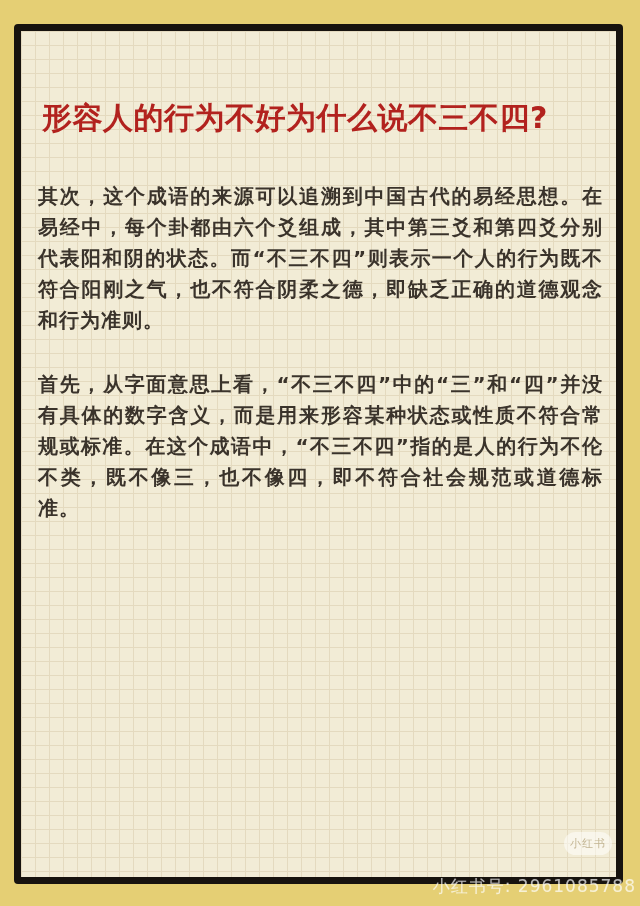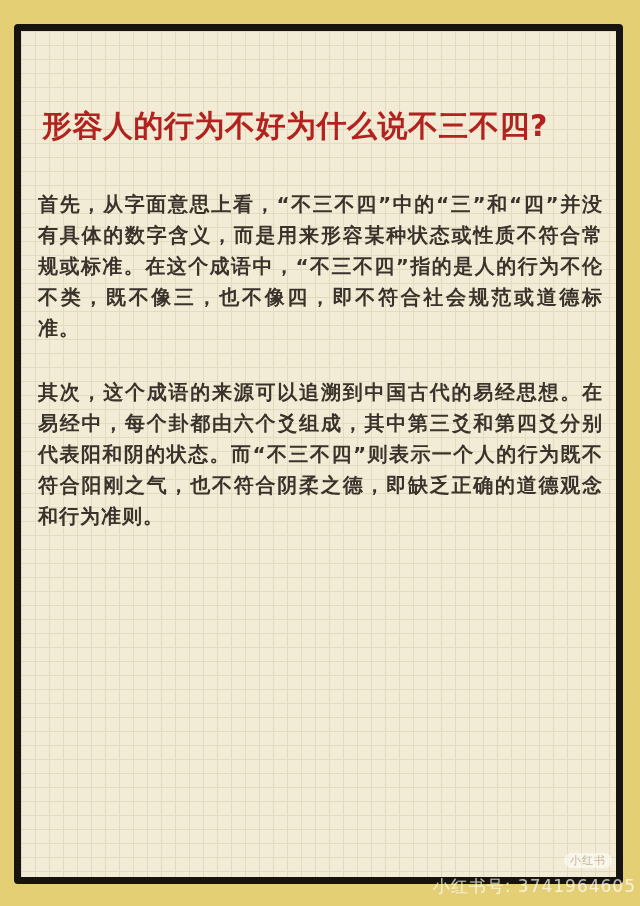--- a/index.html
+++ b/index.html
@@ -23,62 +23,62 @@
     border:7px solid var(--border);
     border-radius:4px;
     background-color:var(--card-bg);
     background-image:
       linear-gradient(var(--grid-line) 1px,transparent 1px),
       linear-gradient(90deg,var(--grid-line) 1px,transparent 1px);
     background-size:14px 14px;
     padding:68px 13px 0 17px;
   }
   .title{
-    margin:8px 0 44px 4px;
+    margin:0 0 44px 4px;
     color:var(--title-red);
     font-size:30px;
     font-weight:bold;
     letter-spacing:0.5px;
     line-height:1.25;
   }
   .para{
     margin:0 0 33px 0;
     color:var(--body-text);
     font-size:20px;
     font-weight:600;
     line-height:31px;
     letter-spacing:1px;
     text-align:justify;
   }
   .para .hl{color:var(--highlight-red);}
   .badge{
-    position:absolute;right:28px;bottom:38px;
-    min-width:46px;height:15px;border-radius:12px;
+    position:absolute;right:28px;bottom:51px;
+    min-width:46px;height:23px;border-radius:12px;
     background:rgba(255,255,255,0.5);
     color:rgba(186,170,132,0.85);
     font-size:11px;letter-spacing:1px;
     display:flex;align-items:center;justify-content:center;
     padding:0 6px;box-sizing:border-box;
   }
   .wm{
     position:absolute;right:4px;bottom:8px;
     color:rgba(255,255,255,0.62);
     font-size:17px;letter-spacing:1px;
     text-shadow:0 0 1px rgba(255,255,255,0.25);
   }
 </style>
 </head>
 <body>
 
 <div class="card">
   <h1 class="title">形容人的行为不好为什么说不三不四?</h1>
 
+  <p class="para"><span>其次，这个成语的来源可以追溯到中国古代的易经思想。在易经中，每个卦都由六个爻组成，其中第三爻和第四爻分别代表阳和阴的状态。而“不三不四”则表示一个人的行为既不符合阳刚之气，也不符合阴柔之德，即缺乏正确的道德观念和行为准则。</span><span class="hl"></span></p>
+
   <p class="para"><span>首先，从字面意思上看，“不三不四”中的“三”和“四”并没有具体的数字含义，而是用来形容某种状态或性质不符合常规或标准。在这个成语中，“不三不四”指的是人的行为不伦不类，既不像三，也不像四，即不符合社会规范或道德标准。</span><span class="hl"></span></p>
-
-  <p class="para"><span>其次，这个成语的来源可以追溯到中国古代的易经思想。在易经中，每个卦都由六个爻组成，其中第三爻和第四爻分别代表阳和阴的状态。而“不三不四”则表示一个人的行为既不符合阳刚之气，也不符合阴柔之德，即缺乏正确的道德观念和行为准则。</span><span class="hl"></span></p>
 
 </div>
 
 <div class="badge">
     <span>小红书</span>
   </div>
 
-<div class="wm">小红书号: 3741964605</div>
+<div class="wm">小红书号: 2961085788</div>
 
 </body></html>

